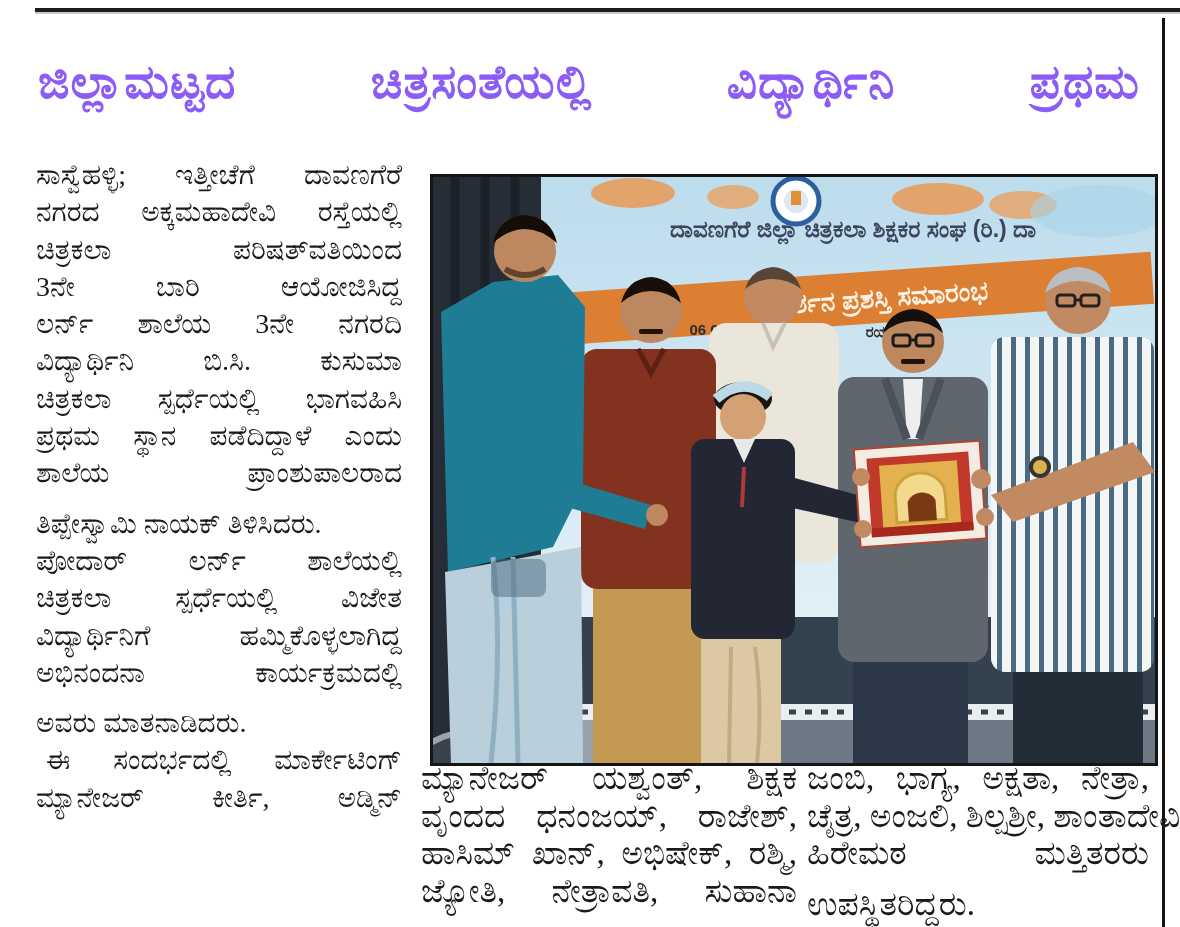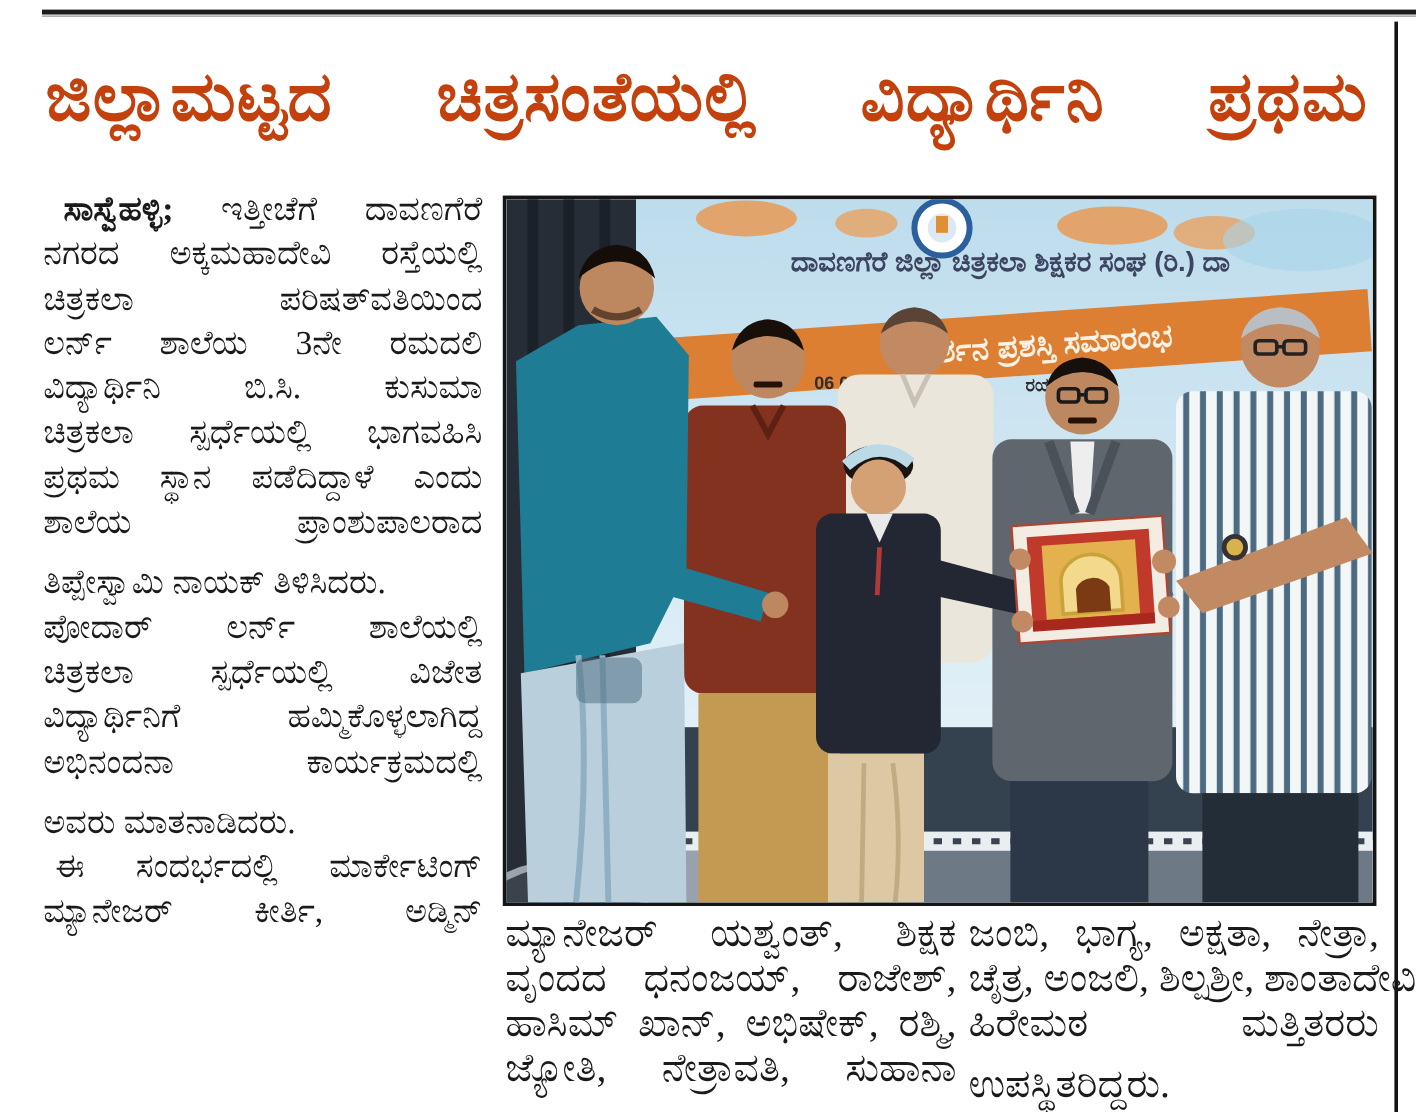--- a/index.html
+++ b/index.html
@@ -1,68 +1,69 @@
 <!DOCTYPE html>
 <html><head>
 <meta charset="utf-8">
 <style>
   html,body{margin:0;padding:0;background:#ffffff;}
   .page{position:relative;width:1180px;height:927px;background:#ffffff;overflow:hidden;
         font-family:"Liberation Serif", serif;color:#1a1a1a;}
   .top-rule{position:absolute;left:35px;top:8px;width:1145px;height:4px;background:#1c1c1c;
         border-bottom:2px solid #c9c9c9;}
   .headline{position:absolute;left:38px;top:26px;width:1102px;height:116px;margin:0;
-        font-size:57px;font-weight:900;color:#c2410c;line-height:112px;
+        font-size:47px;font-weight:900;color:#8b5cf6;line-height:112px;
         text-align:justify;text-align-last:justify;letter-spacing:1px;
         font-family:"Liberation Serif", serif;}
   .vrule{position:absolute;left:1162px;top:18px;width:3px;height:909px;background:#141414;}
   .body-col{position:absolute;left:36px;top:156px;width:366px;font-size:28px;line-height:37.3px;}
   .cap-col{position:absolute;top:760px;font-size:33px;line-height:37.5px;}
   .cap1{left:421px;width:376px;}
   .cap2{left:807px;width:342px;}
   .ln{text-align:justify;text-align-last:justify;white-space:nowrap;}
   .ln.nj{text-align:left;text-align-last:left;margin-top:13px;}
   .ln.ind{padding-left:10px;}
-  .bold{font-weight:bold;margin-left:17px;}
+  .bold{font-weight:normal;}
   .photo-frame{position:absolute;left:419px;top:163px;width:728px;height:592px;
         border:3px solid #151515;box-sizing:border-box;background:#cde4ef;}
   .photo-frame svg{display:block;width:722px;height:586px;}
   svg text{font-family:"Liberation Sans", sans-serif;}
 </style>
 </head>
 <body>
 
 <div class="page">
 
   <div class="top-rule"></div>
 
   <h1 class="headline">ಜಿಲ್ಲಾಮಟ್ಟದ ಚಿತ್ರಸಂತೆಯಲ್ಲಿ ವಿದ್ಯಾರ್ಥಿನಿ ಪ್ರಥಮ</h1>
 
   <div class="vrule"></div>
 
   <div class="body-col">
     <div class="ln"><span class="bold">ಸಾಸ್ವೆಹಳ್ಳಿ;</span> <span>ಇತ್ತೀಚೆಗೆ ದಾವಣಗೆರೆ</span></div>
     <div class="ln">ನಗರದ ಅಕ್ಕಮಹಾದೇವಿ ರಸ್ತೆಯಲ್ಲಿ</div>
     <div class="ln">ಚಿತ್ರಕಲಾ ಪರಿಷತ್‌ವತಿಯಿಂದ</div>
-    <div class="ln">ಲರ್ನ್ ಶಾಲೆಯ 3ನೇ ರಮದಲಿ</div>
+    <div class="ln">3ನೇ ಬಾರಿ ಆಯೋಜಿಸಿದ್ದ</div>
+    <div class="ln">ಲರ್ನ್ ಶಾಲೆಯ 3ನೇ ನಗರದಿ</div>
     <div class="ln">ವಿದ್ಯಾರ್ಥಿನಿ ಬಿ.ಸಿ. ಕುಸುಮಾ</div>
     <div class="ln">ಚಿತ್ರಕಲಾ ಸ್ಪರ್ಧೆಯಲ್ಲಿ ಭಾಗವಹಿಸಿ</div>
     <div class="ln">ಪ್ರಥಮ ಸ್ಥಾನ ಪಡೆದಿದ್ದಾಳೆ ಎಂದು</div>
     <div class="ln">ಶಾಲೆಯ ಪ್ರಾಂಶುಪಾಲರಾದ</div>
     <div class="ln nj">ತಿಪ್ಪೇಸ್ವಾಮಿ ನಾಯಕ್ ತಿಳಿಸಿದರು.</div>
     <div class="ln">ಪೋದಾರ್ ಲರ್ನ್ ಶಾಲೆಯಲ್ಲಿ</div>
     <div class="ln">ಚಿತ್ರಕಲಾ ಸ್ಪರ್ಧೆಯಲ್ಲಿ ವಿಜೇತ</div>
     <div class="ln">ವಿದ್ಯಾರ್ಥಿನಿಗೆ ಹಮ್ಮಿಕೊಳ್ಳಲಾಗಿದ್ದ</div>
     <div class="ln">ಅಭಿನಂದನಾ ಕಾರ್ಯಕ್ರಮದಲ್ಲಿ</div>
     <div class="ln nj">ಅವರು ಮಾತನಾಡಿದರು.</div>
     <div class="ln ind">ಈ ಸಂದರ್ಭದಲ್ಲಿ ಮಾರ್ಕೇಟಿಂಗ್</div>
     <div class="ln">ಮ್ಯಾನೇಜರ್ ಕೀರ್ತಿ, ಅಡ್ಮಿನ್</div>
   </div>
 
-  <figure class="photo-frame" style="margin:0;">
+  <figure class="photo-frame" style="margin:11px;">
     <svg viewBox="0 0 722 586" preserveAspectRatio="none">
       <defs>
         <linearGradient id="bg" x1="0" y1="0" x2="0" y2="1">
           <stop offset="0" stop-color="#bddcec"></stop>
             <stop offset="1" stop-color="#eef7fb"></stop>
         </linearGradient>
         <pattern id="stripes" width="14" height="10" patternUnits="userSpaceOnUse">
           <rect width="14" height="10" fill="#f3f6f7"></rect>
             <rect x="4" width="5" height="10" fill="#4c6b82"></rect>
         </pattern>

